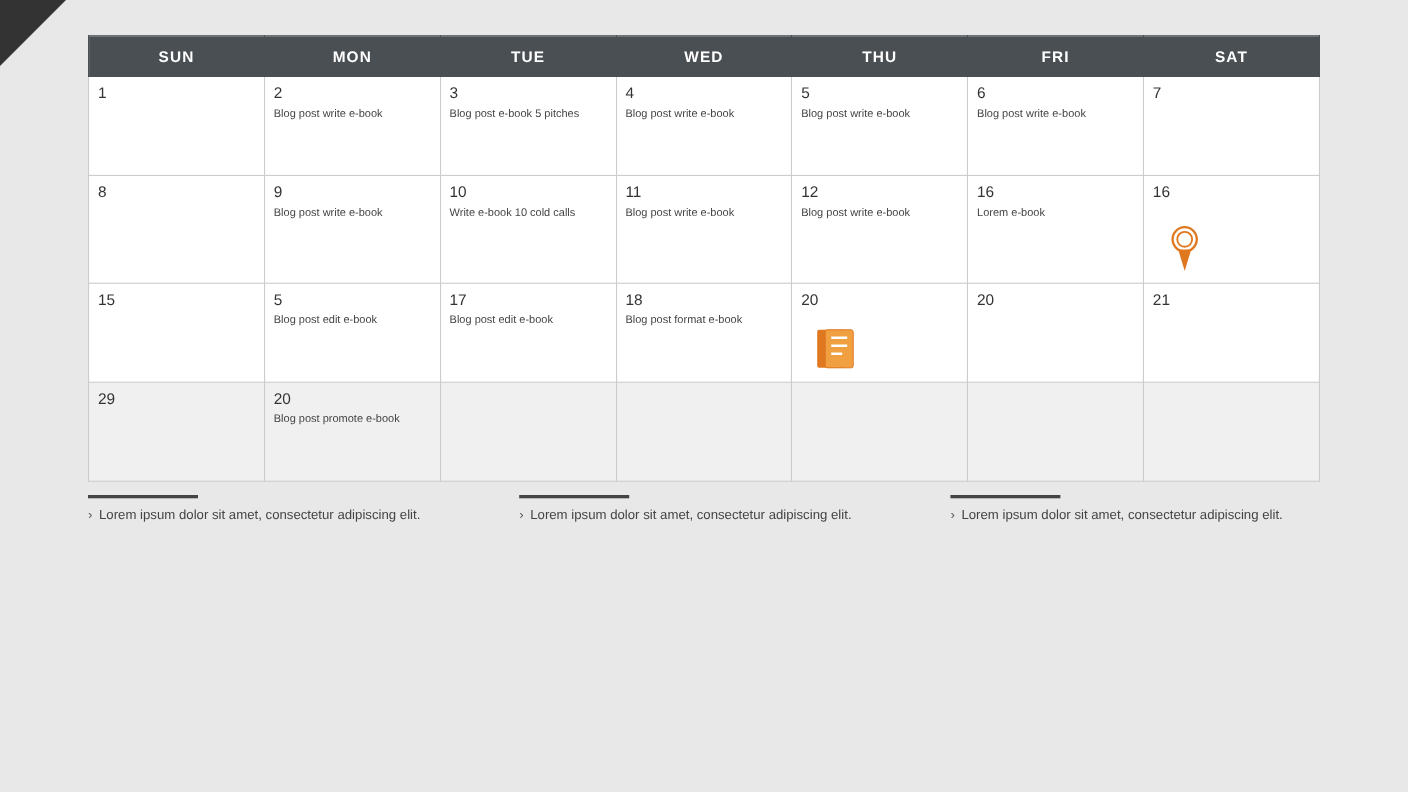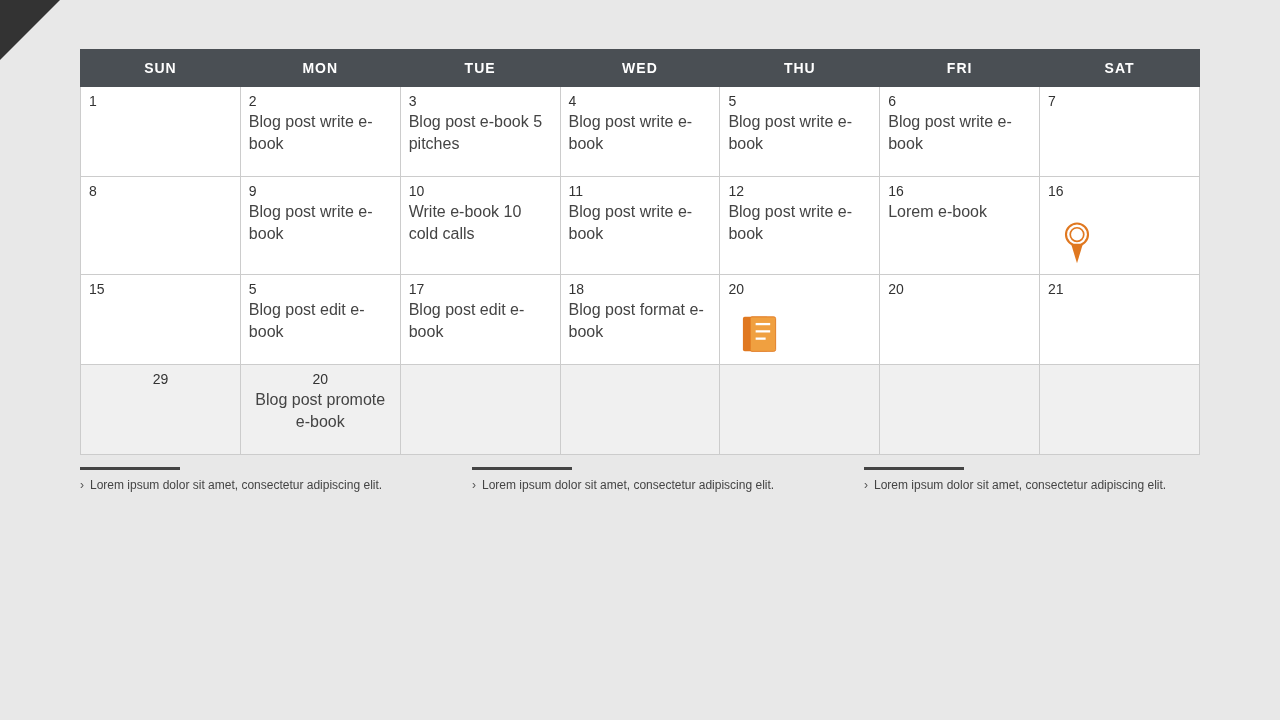--- a/index.html
+++ b/index.html
@@ -21,21 +21,20 @@
     }
     .page-title {
       font-size: 36px;
       font-weight: 300;
       color: #222;
       padding: 18px 80px 14px 80px;
       letter-spacing: 0.5px;
     }
     .calendar-wrapper {
       padding: 0 80px;
-      margin-top: 17px;
     }
     table.calendar {
       width: 100%;
       border-collapse: collapse;
       background: #fff;
     }
     table.calendar thead tr th {
       background: #4a4f54;
       color: #fff;
       font-size: 14px;
@@ -51,31 +50,30 @@
       padding: 6px 8px;
       width: calc(100% / 7);
       min-height: 90px;
       height: 90px;
       font-size: 13px;
       color: #333;
       background: #fff;
     }
     table.calendar tbody tr.last-row td {
       background: #f0f0f0;
-      text-align: center;
     }
     .day-num {
       font-size: 14px;
       font-weight: 400;
       color: #333;
       display: block;
       margin-bottom: 2px;
     }
     .day-event {
-      font-size: 16px;
+      font-size: 10px;
       color: #444;
       line-height: 1.4;
     }
     .icon-award {
       display: inline-block;
       margin-top: 20px;
       margin-left: 10px;
     }
     .icon-book {
       display: inline-block;

